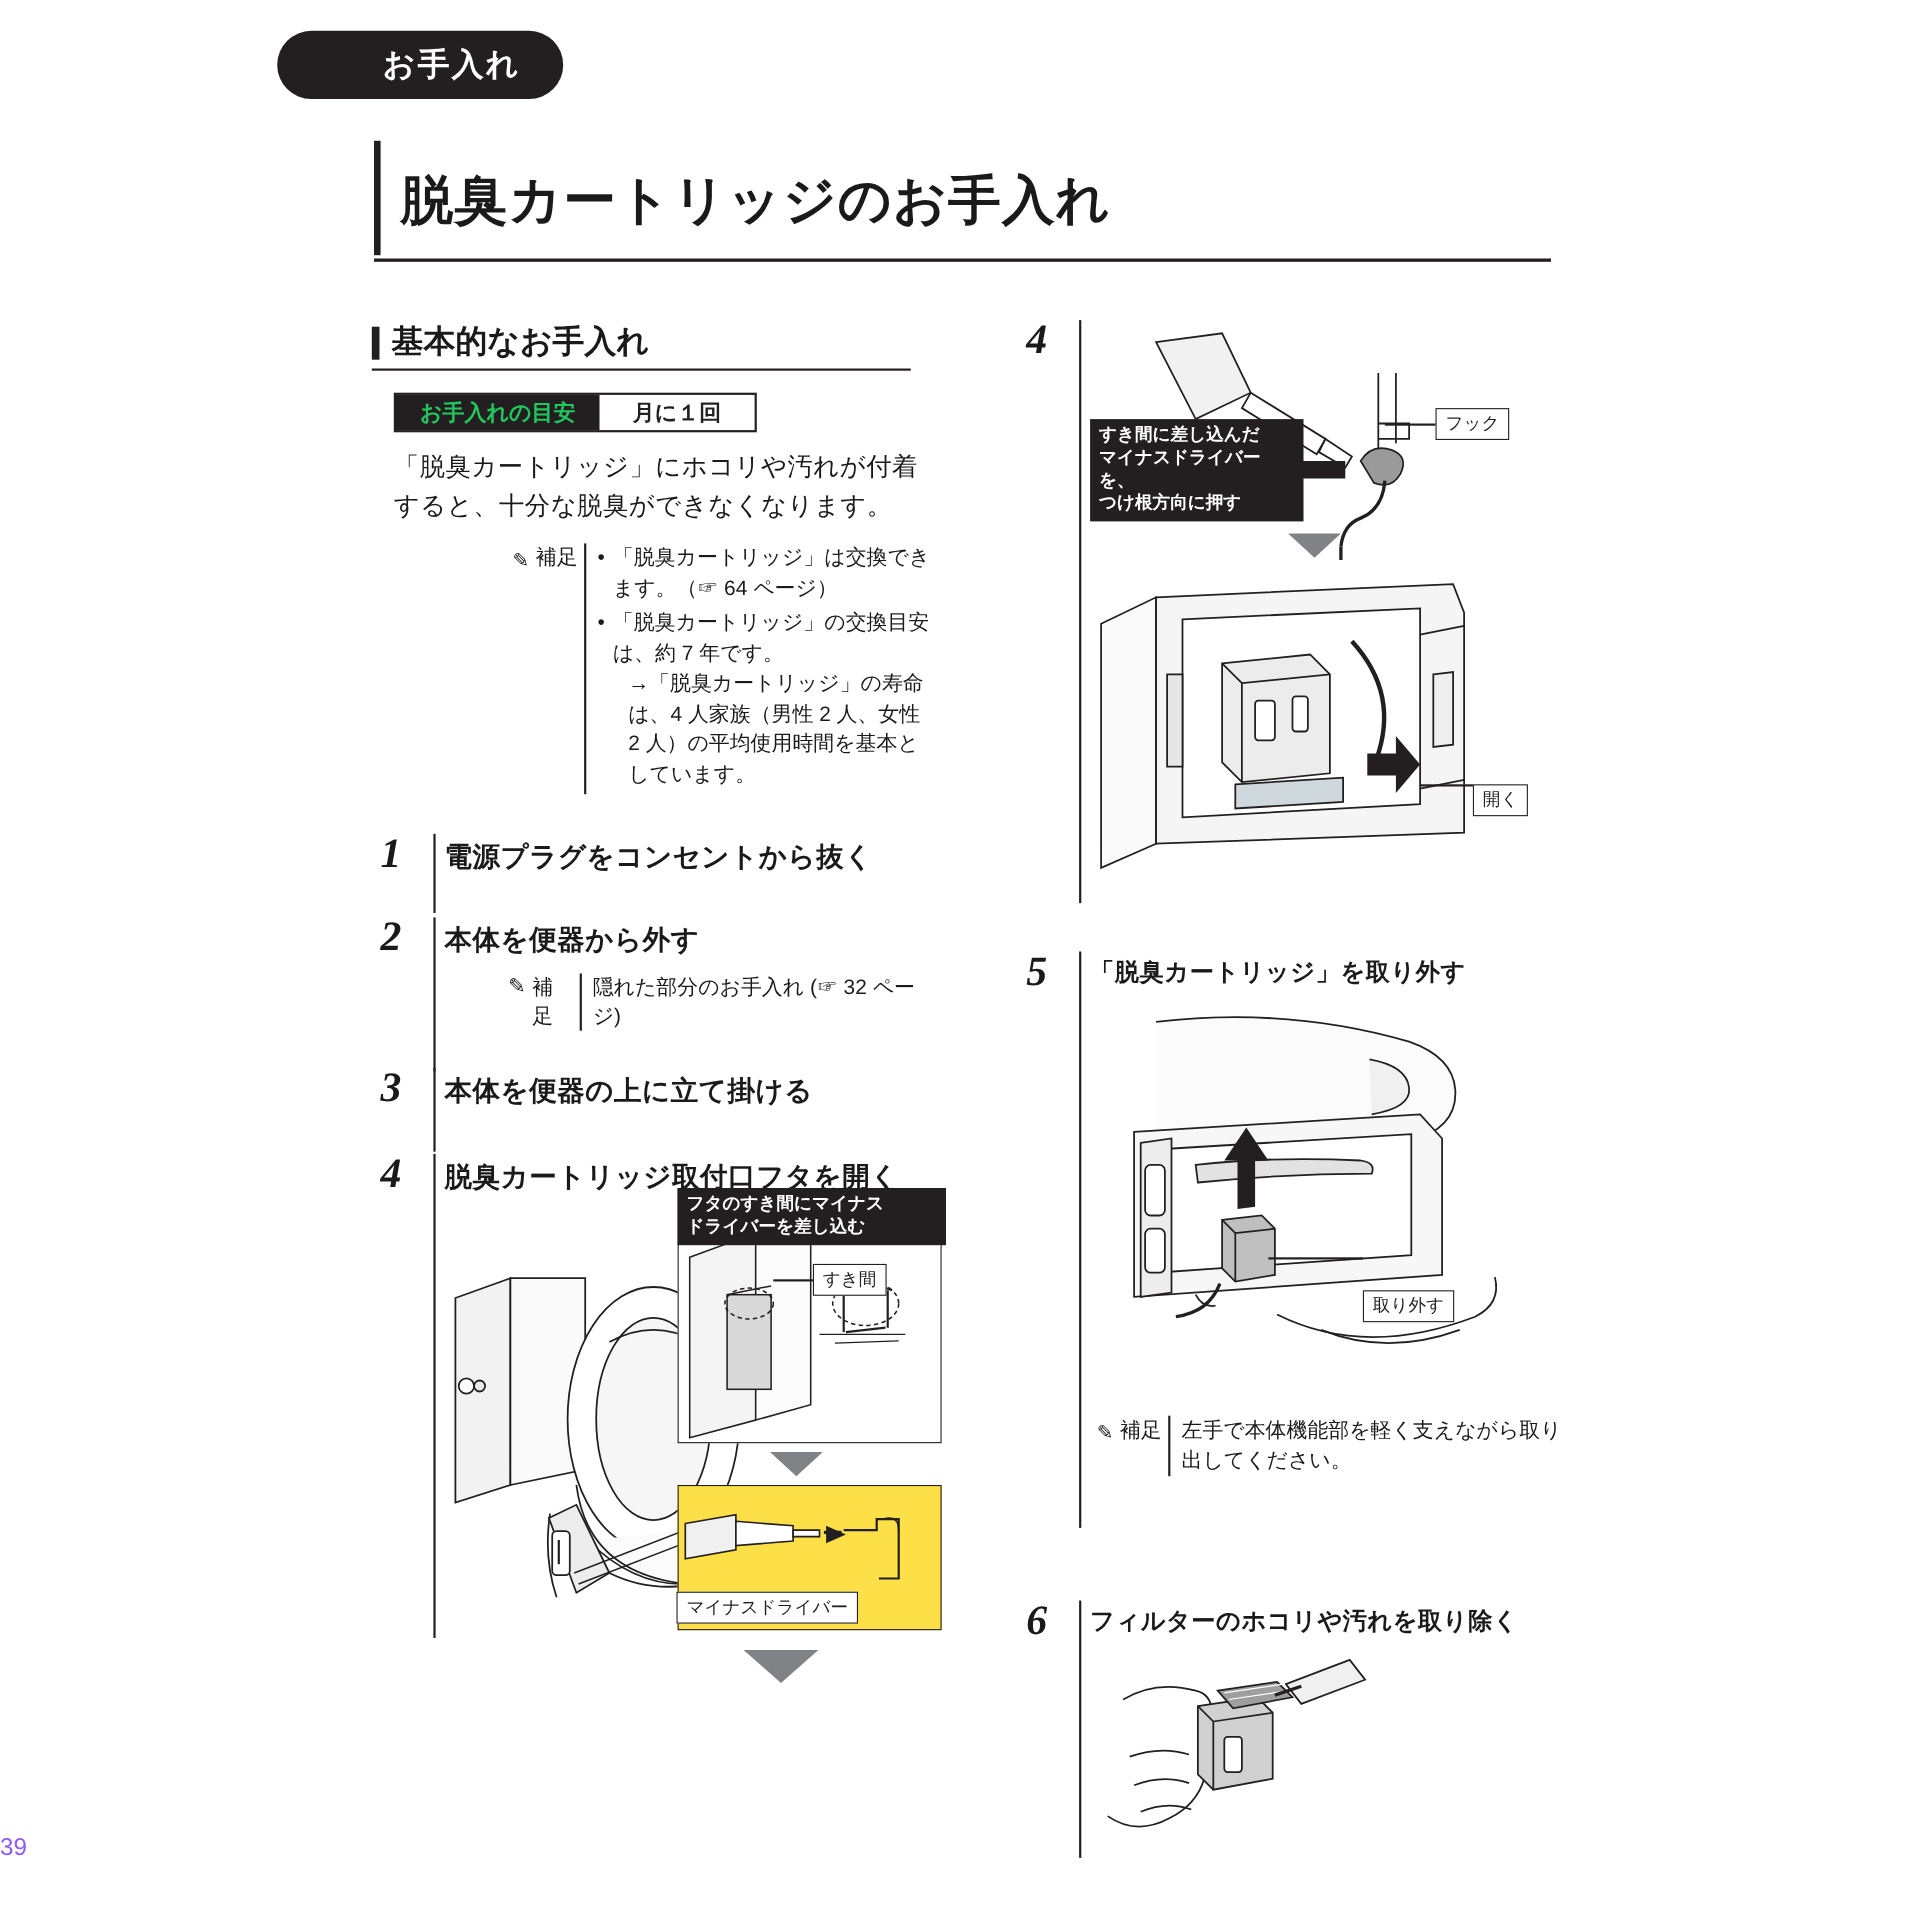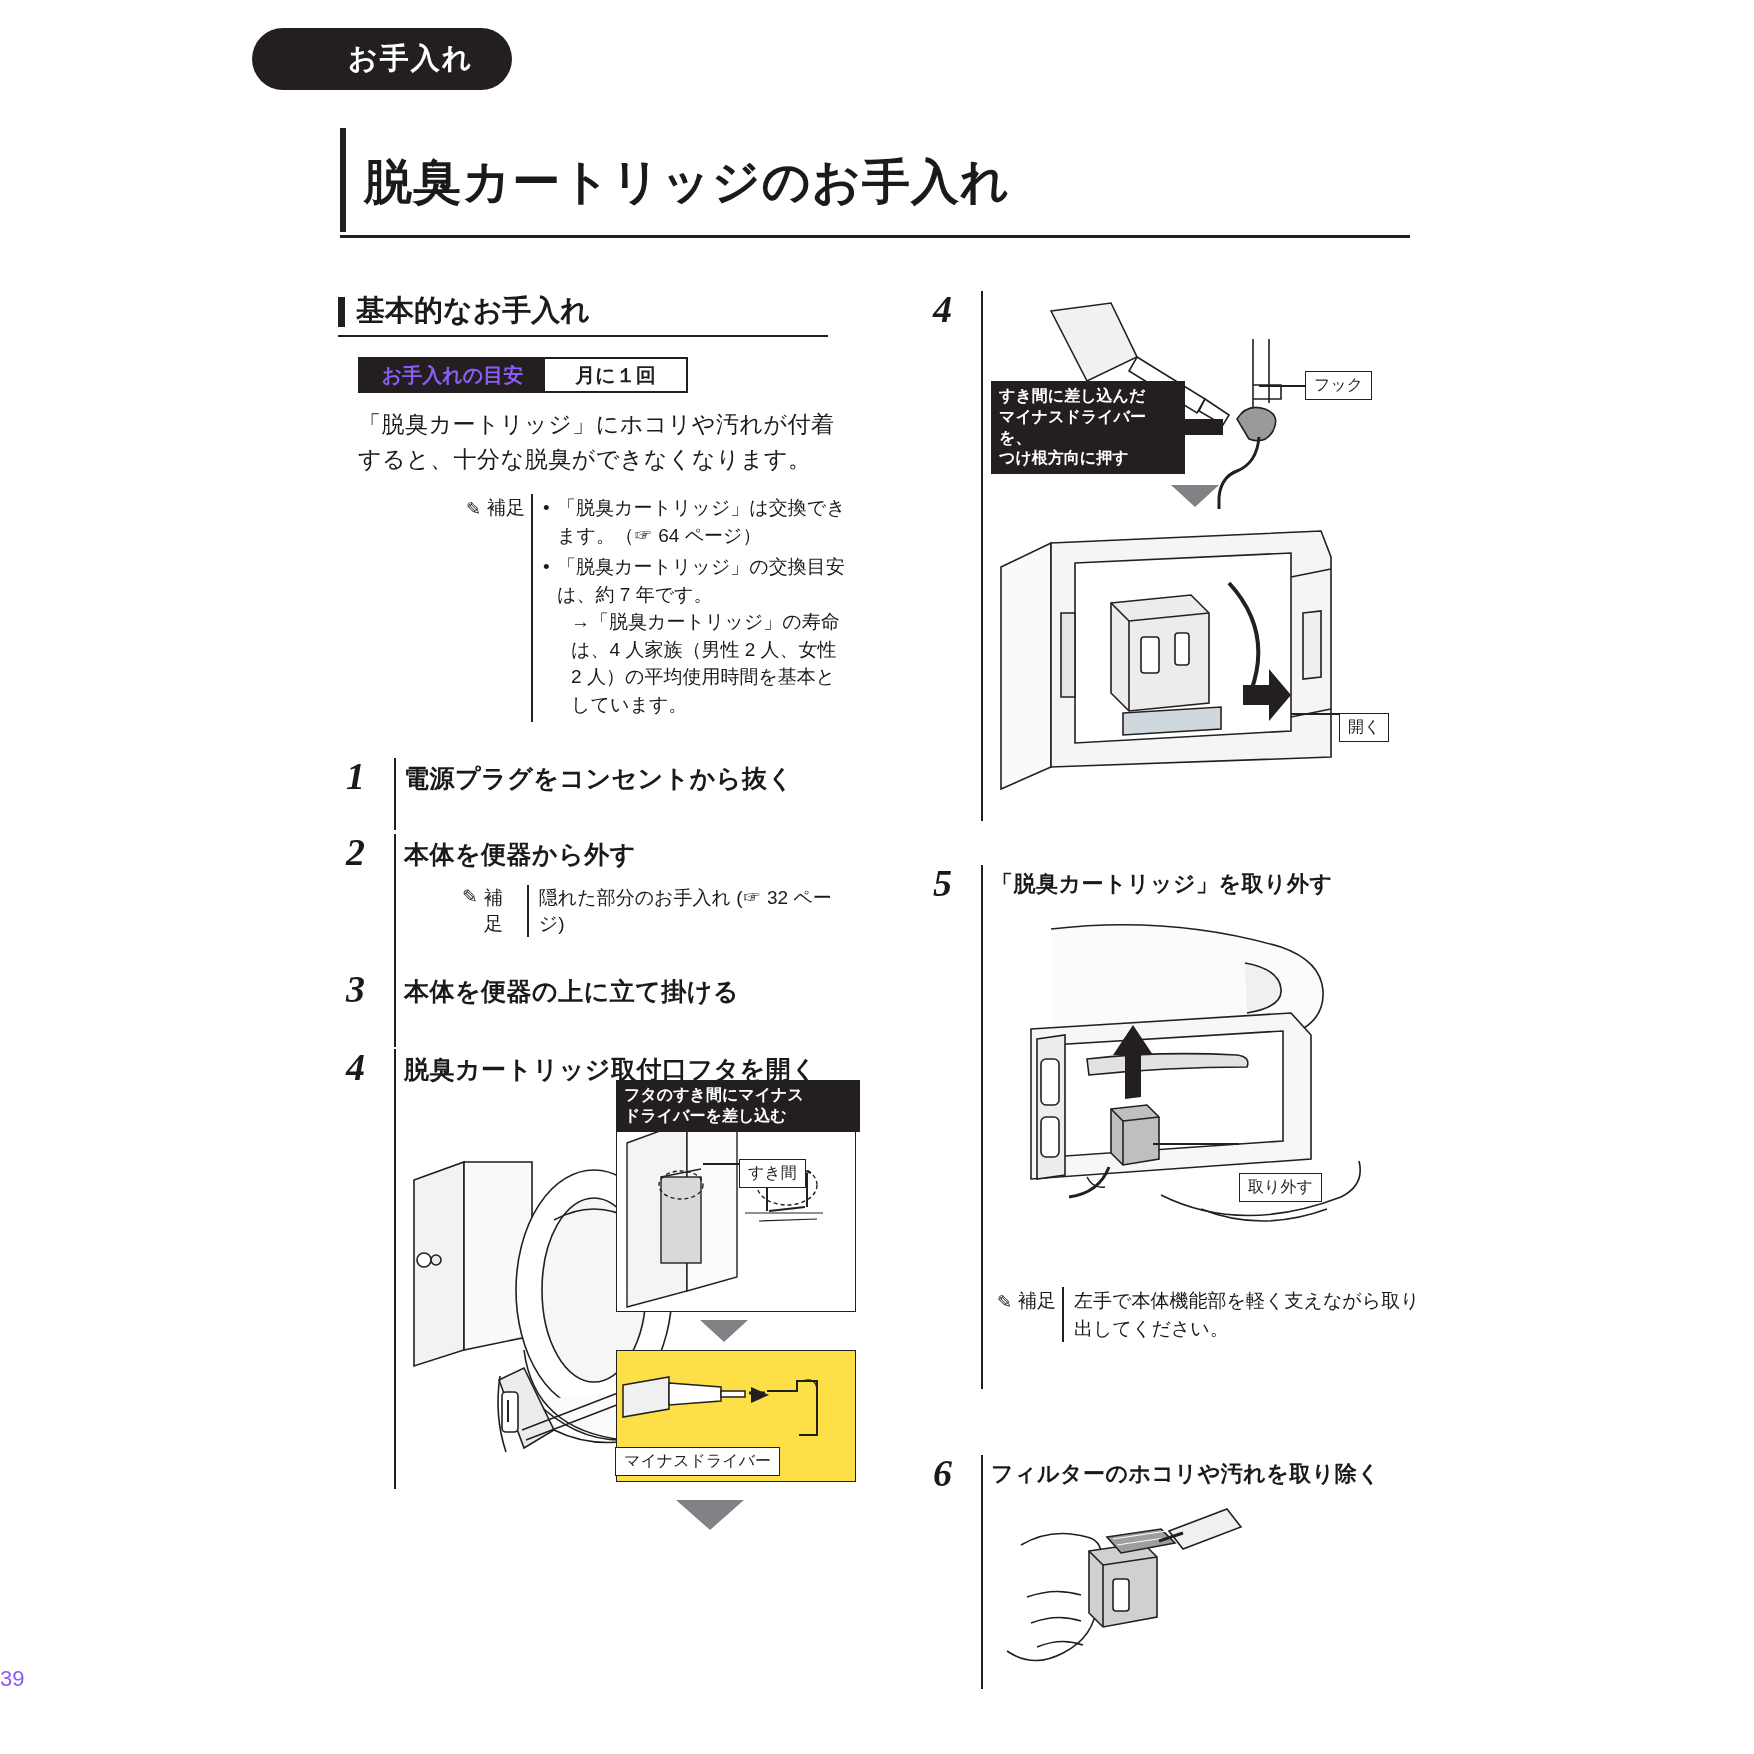--- a/index.html
+++ b/index.html
@@ -46,21 +46,21 @@
   .sec-head .vbar{position:absolute;left:0;top:2px;width:7px;height:30px;background:#231f20;}
   .sec-head .txt{position:absolute;left:18px;top:-4px;font-size:29px;font-weight:bold;}
   .sec-head .hline{position:absolute;left:0;top:40px;width:490px;height:2px;background:#231f20;}
 
   
   .interval{
     display:flex;align-items:stretch;height:36px;margin:16px 0 14px 20px;width:330px;
     border:2px solid #231f20;box-sizing:border-box;
   }
   .interval .lbl{
-    background:#231f20;color:#8b5cf6;font-size:20px;font-weight:bold;
+    background:#231f20;color:#22c55e;font-size:20px;font-weight:bold;
     display:flex;align-items:center;justify-content:center;width:185px;
   }
   .interval .val{
     flex:1;display:flex;align-items:center;justify-content:center;
     font-size:20px;font-weight:bold;color:#231f20;
   }
 
   .para{margin-left:20px;font-size:23px;line-height:1.5;letter-spacing:0.5px;}
 
   
@@ -227,21 +227,21 @@
               <ellipse cx="170" cy="104" rx="30" ry="20" stroke-dasharray="4 3"></ellipse>
               <path d="M150 96 L150 130 M190 92 L190 126" stroke-width="2"></path>
               <path d="M146 96 q24 -14 48 -4" stroke-width="2"></path>
               <path d="M152 130 L188 126" stroke-width="2"></path>
               <path d="M128 132 L206 132" stroke-width="1.2"></path>
               <path d="M142 140 L200 138" stroke-width="1.2"></path>
             </g>
           </svg>
           <div class="callout" style="left:-1px;top:-1px;width:228px;">フタのすき間にマイナス
 ドライバーを差し込む</div>
-          <div class="tagbox" style="left:122px;top:78px;">すき間</div>
+          <div class="tagbox" style="left:122px;top:68px;">すき間</div>
           <div style="position:absolute;left:86px;top:82px;width:36px;height:1.6px;background:#231f20;"></div>
         </div>
 
         <div style="position:absolute;left:296px;top:212px;">
           <div class="downarrow small"></div>
         </div>
 
         <div style="position:absolute;left:212px;top:250px;width:238px;height:130px;background:#fde047;border:1.6px solid #231f20;">
           <svg width="236" height="128" viewBox="0 0 236 128">
             <g fill="none" stroke="#231f20" stroke-width="1.5">

